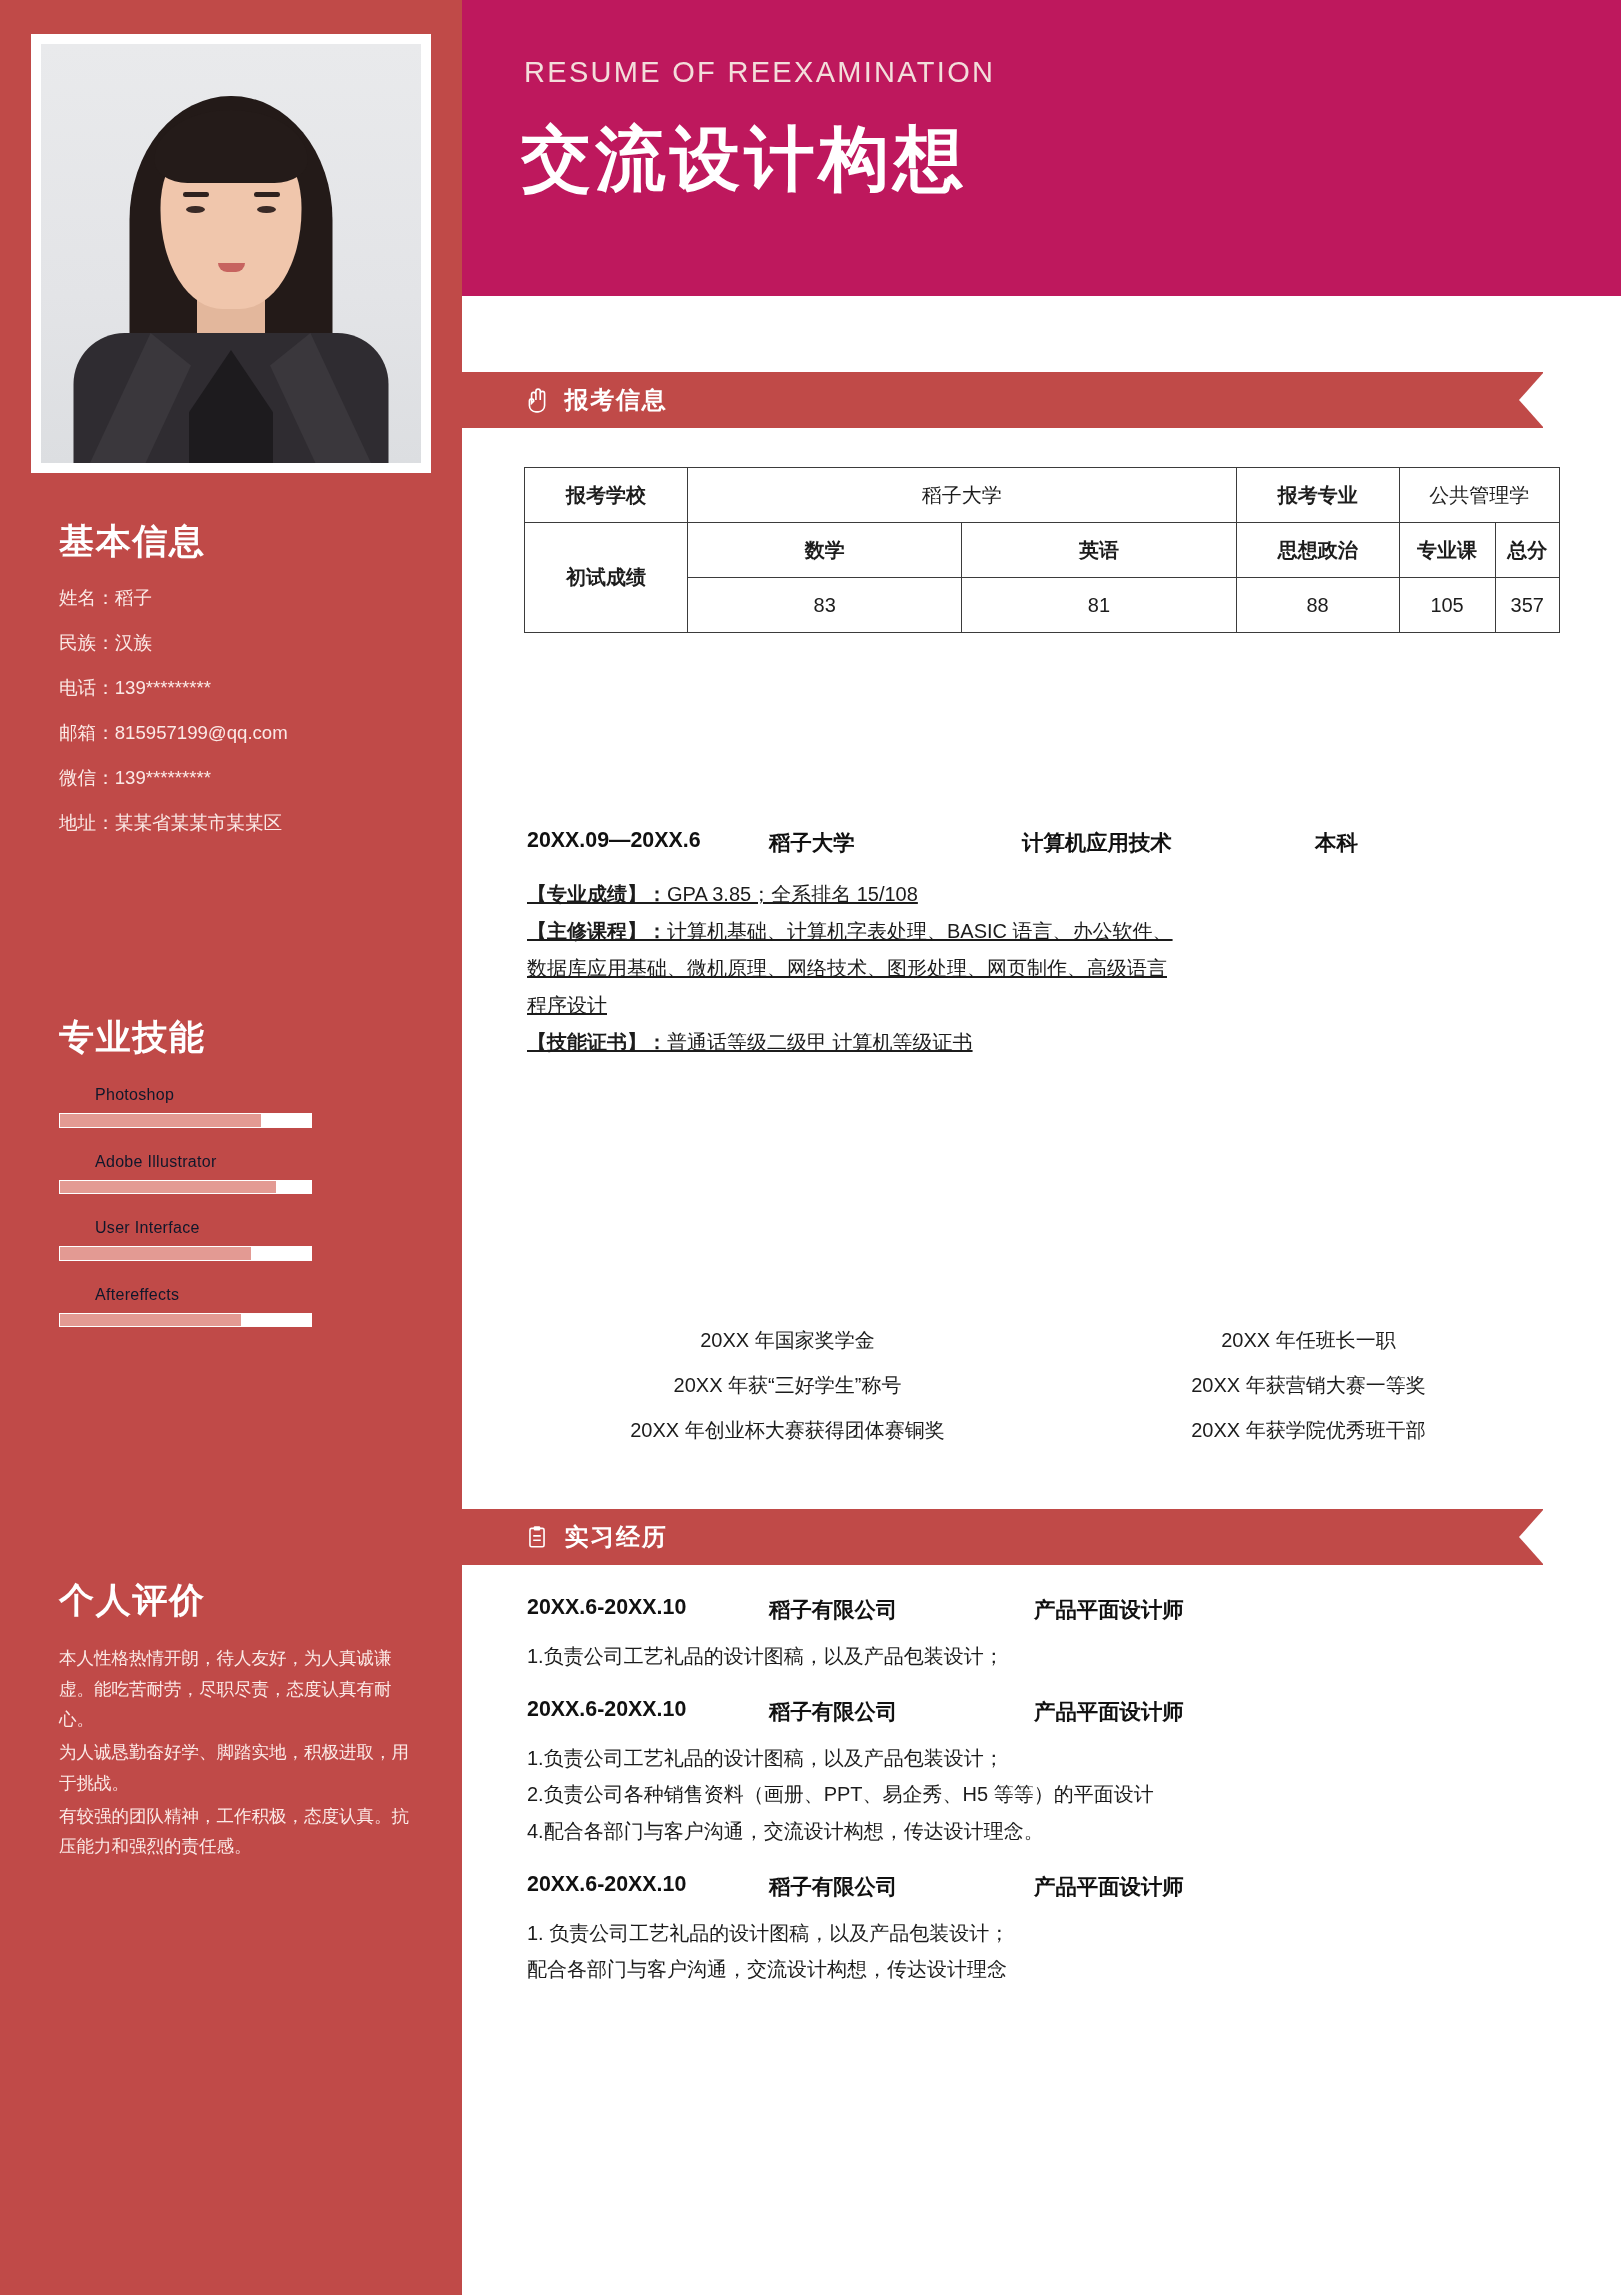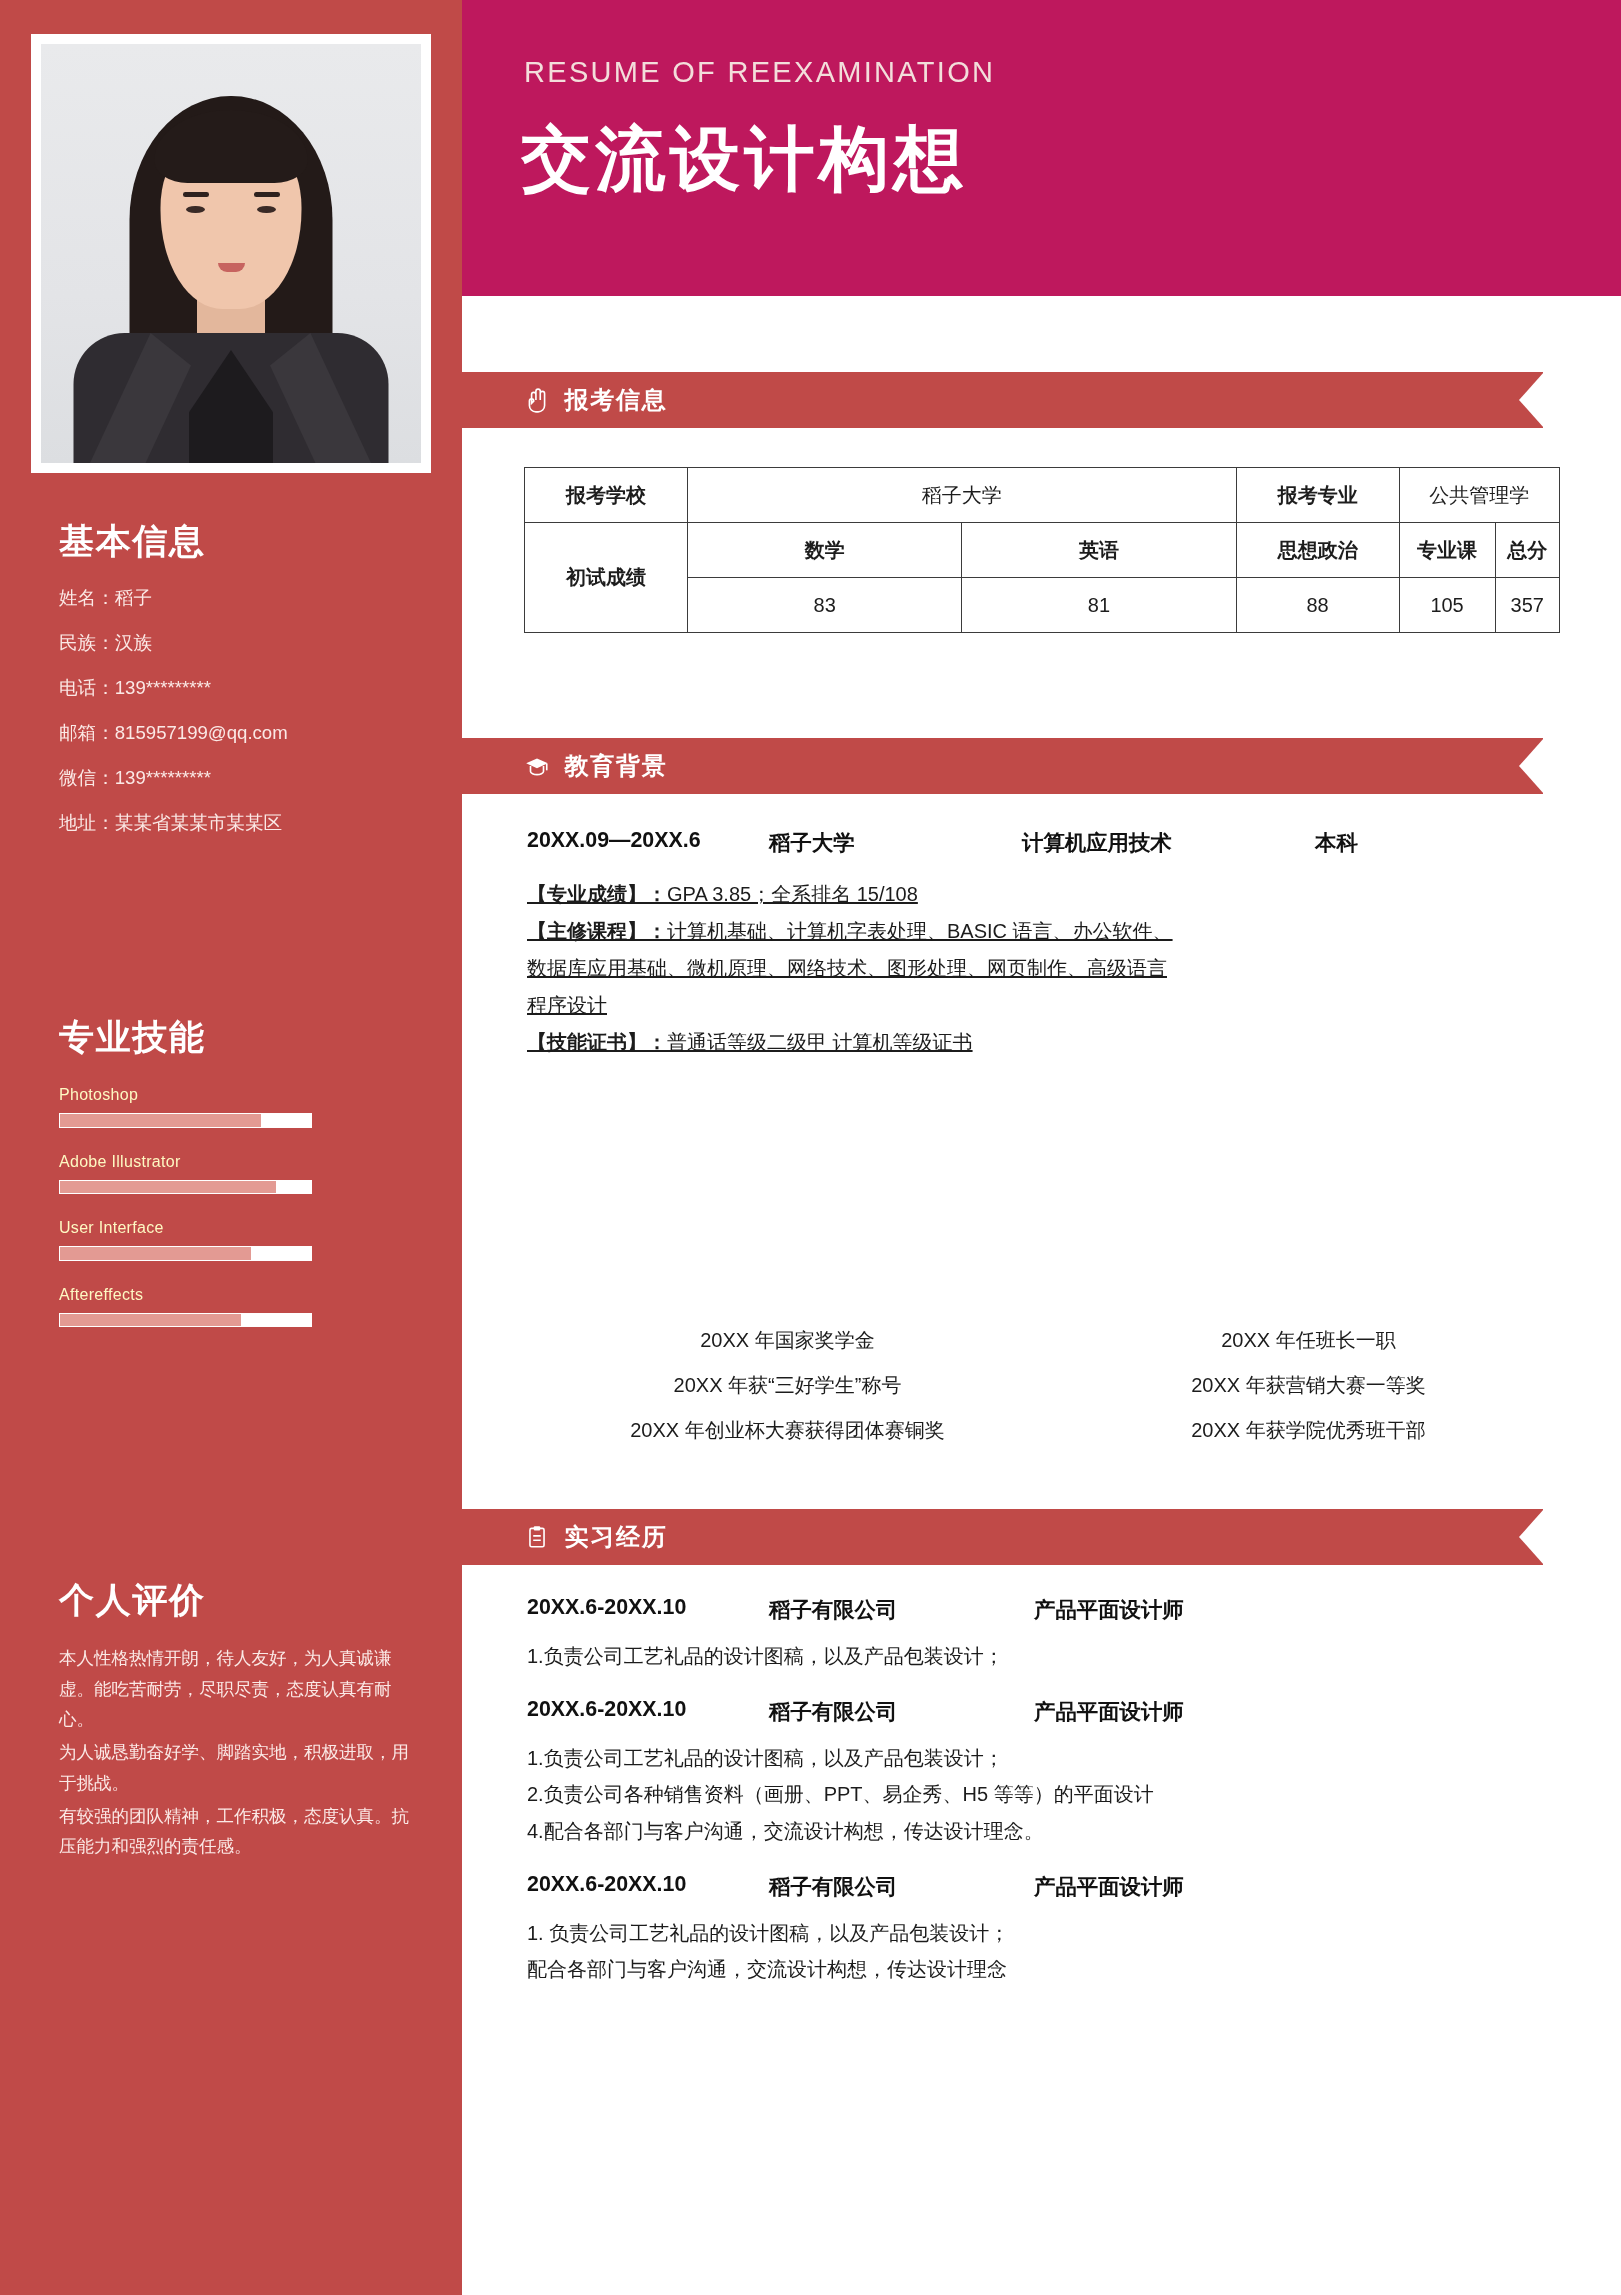--- a/index.html
+++ b/index.html
@@ -105,24 +105,25 @@
     color: #fbe9e6;
     font-size: 18.6px;
     line-height: 1.35;
     margin-bottom: 20px;
     white-space: nowrap;
   }
   .skills-block { position: absolute; left: 59px; top: 1014px; width: 372px; }
   .skill { margin-top: 25px; }
   .skill:first-of-type { margin-top: 22.5px; }
   .skill-name {
-    color: #fef9c3;
+    color: #0f172a;
     font-size: 16px;
     margin-bottom: 9px;
     letter-spacing: 0.3px;
+    margin-left: 36px;
   }
   .bar {
     position: relative;
     width: 253px; height: 14.6px;
     background: #ffffff;
     border: 1.7px solid #ffffff;
   }
   .bar .fill { height: 100%; background: #e39a93; }
   .eval-block { position: absolute; left: 59px; top: 1577px; width: 372px; }
   .eval-text {
@@ -336,33 +337,20 @@
       <tr>
         <td>83</td>
         <td>81</td>
         <td>88</td>
         <td>105</td>
         <td>357</td>
       </tr>
     </tbody>
       </table>
 
-    <div class="section-bar" style="top:738px;">
-      <div class="sb-inner">
-        <span class="sb-icon">
-          <svg viewBox="0 0 48 48" width="26" height="26">
-              <path d="M24 10 4 19l20 9 20-9z" fill="#ffffff"></path>
-              <path d="M12 24v10c0 3 6 6 12 6s12-3 12-6V24" fill="none" stroke="#ffffff" stroke-width="3"></path>
-              <path d="M42 20v12" stroke="#ffffff" stroke-width="3" fill="none"></path>
-            </svg>
-        </span>
-        <span class="sb-title">教育背景</span>
-      </div>
-      <div class="notch"></div>
-    </div>
 
     <div class="body-text" style="top:828px;">
       <div class="edu-row">
         <span>20XX.09—20XX.6</span>
         <span>稻子大学</span>
         <span>计算机应用技术</span>
         <span>本科</span>
       </div>
       <div class="edu-line">
         <b>【专业成绩】：</b><span>GPA 3.85；全系排名 15/108</span>

